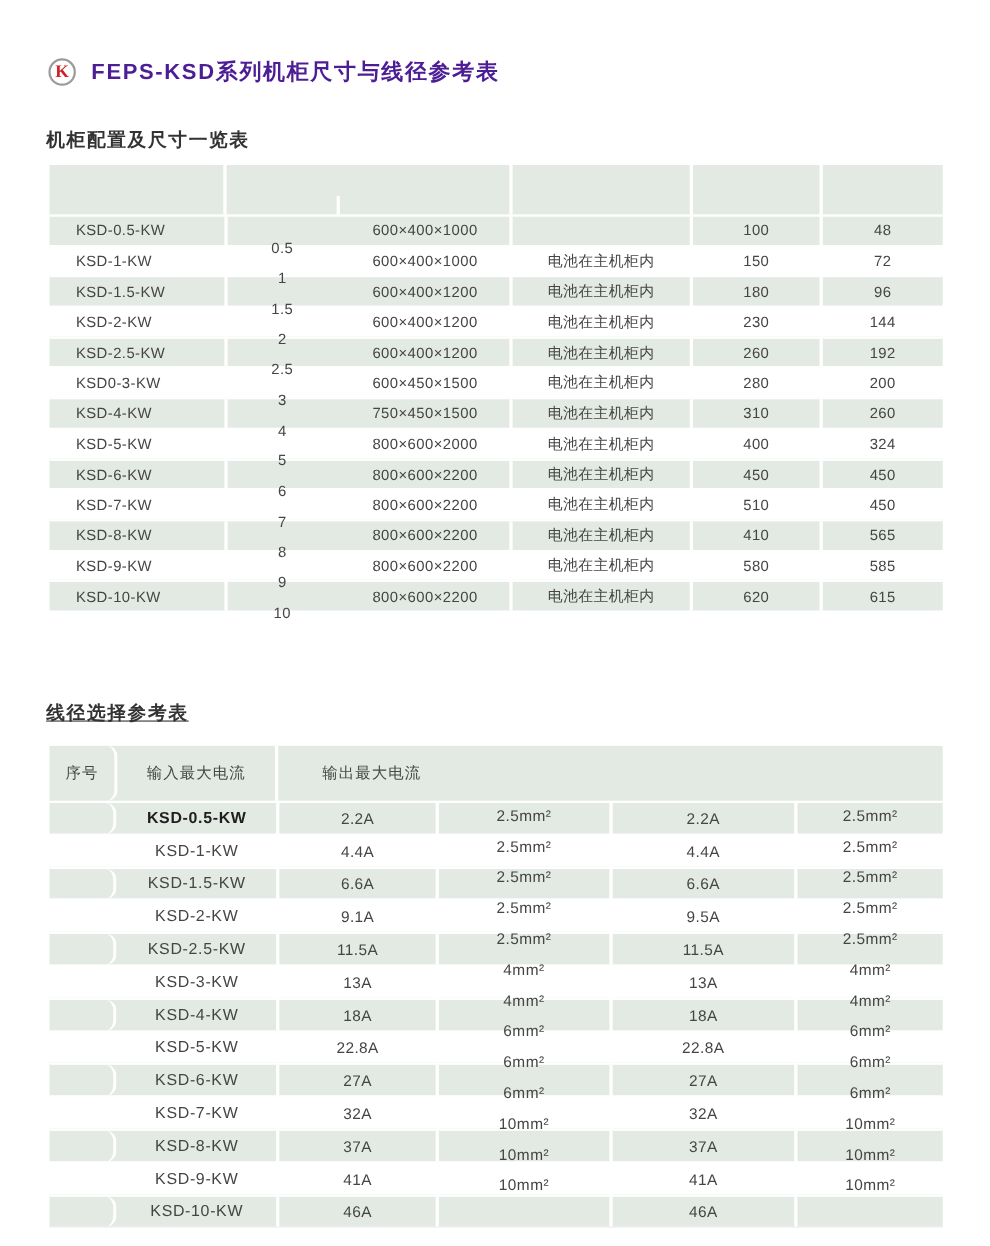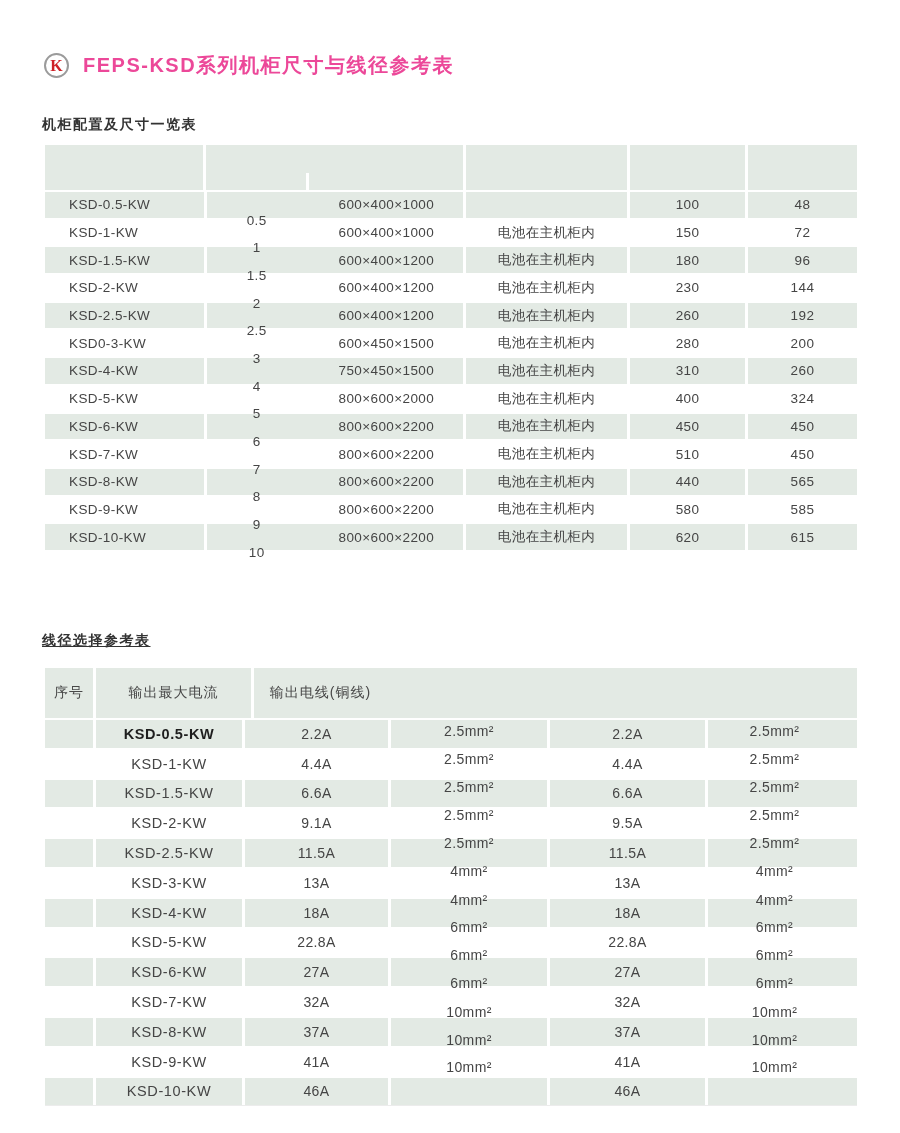--- a/index.html
+++ b/index.html
@@ -22,26 +22,26 @@
     border:2px solid #9b9b9b;
     display:flex;align-items:center;justify-content:center;
     box-sizing:border-box;
     margin-right:14px;
   }
   .logo-k{
     font-family:"Liberation Serif","DejaVu Serif",serif;
     font-weight:bold;font-size:16px;color:#cf2127;line-height:1;
   }
   .page-title{
-    font-size:20px;font-weight:bold;color:#ec4899;letter-spacing:1.5px;
+    font-size:20px;font-weight:bold;color:#4c1d95;letter-spacing:1.5px;
   }
 
   
   .section-title{
-    font-size:14px;font-weight:bold;color:#333;letter-spacing:1.5px;
+    font-size:17px;font-weight:bold;color:#333;letter-spacing:1.5px;
     margin-left:42px;
   }
   .section-title.first{margin-top:37px;}
   .section-title.second{margin-top:82px;text-decoration:underline;}
 
   
   .tbl{margin-left:45px;width:812px;}
   .row{display:flex;border-top:2px solid #ffffff;box-sizing:border-box;}
   .row.green{background:#e3eae4;}
   .row.white{background:#ffffff;}
@@ -69,25 +69,25 @@
   .t1 .c2{width:159px;}
   .t1 .c3{width:167px;}
   .t1 .c4{width:120px;}
   .t1 .c5{width:111px;}
   .t1 .cell.model{justify-content:flex-start;padding-left:24px;}
 
   
   .t2{margin-top:18px;border-bottom:1px solid #ececec;}
   .t2 .hdr-row{height:50px;}
   .t2 .row{height:29.8px;font-size:14px;letter-spacing:0.4px;}
-  .t2 .c0{width:51px;}
+  .t2 .c0{width:62px;border-radius:10px;}
   .t2 .c1{width:149px;}
   .t2 .c2{width:146px;}
   .t2 .c3{width:159px;}
-  .t2 .c4{width:158px;}
+  .t2 .c4{width:170px;}
   .t2 .c5{width:133px;}
   .t2 .cell.model-col{font-size:14.5px;letter-spacing:0.6px;}
   .t2 .row.first-row .model-col span{font-weight:bold;color:#1e1e1e;}
   .t2 .wire span{display:inline-block;}
 </style>
 </head>
 <body>
 
 <div class="doc">
 
@@ -317,21 +317,21 @@
           <div class="cell c1">
             <span>8</span>
           </div>
           <div class="cell c2">
             <span>800×600×2200</span>
           </div>
           <div class="cell c3">
             <span>电池在主机柜内</span>
           </div>
           <div class="cell c4">
-            <span>440</span>
+            <span>410</span>
           </div>
           <div class="cell c5">
             <span>565</span>
           </div>
         </div>
         <div class="row white">
           <div class="cell c0 model">
             <span>KSD-9-KW</span>
           </div>
           <div class="cell c1">
@@ -371,22 +371,22 @@
           </div>
         </div>
       </div>
   </div>
 
   <div class="section-title second">线径选择参考表</div>
 
   <div class="tbl t2">
     <div class="hdr-row">
       <div class="hdr-cell c0">序号</div>
+      <div class="hdr-cell c2">输入最大电流</div>
       <div class="hdr-cell c4">输出最大电流</div>
-      <div class="hdr-cell c5">输出电线(铜线)</div>
     </div>
     <div id="t2-body">
         <div class="row green first-row">
           <div class="cell c0">
             <span></span>
           </div>
           <div class="cell c1 model-col">
             <span>KSD-0.5-KW</span>
           </div>
           <div class="cell c2">

